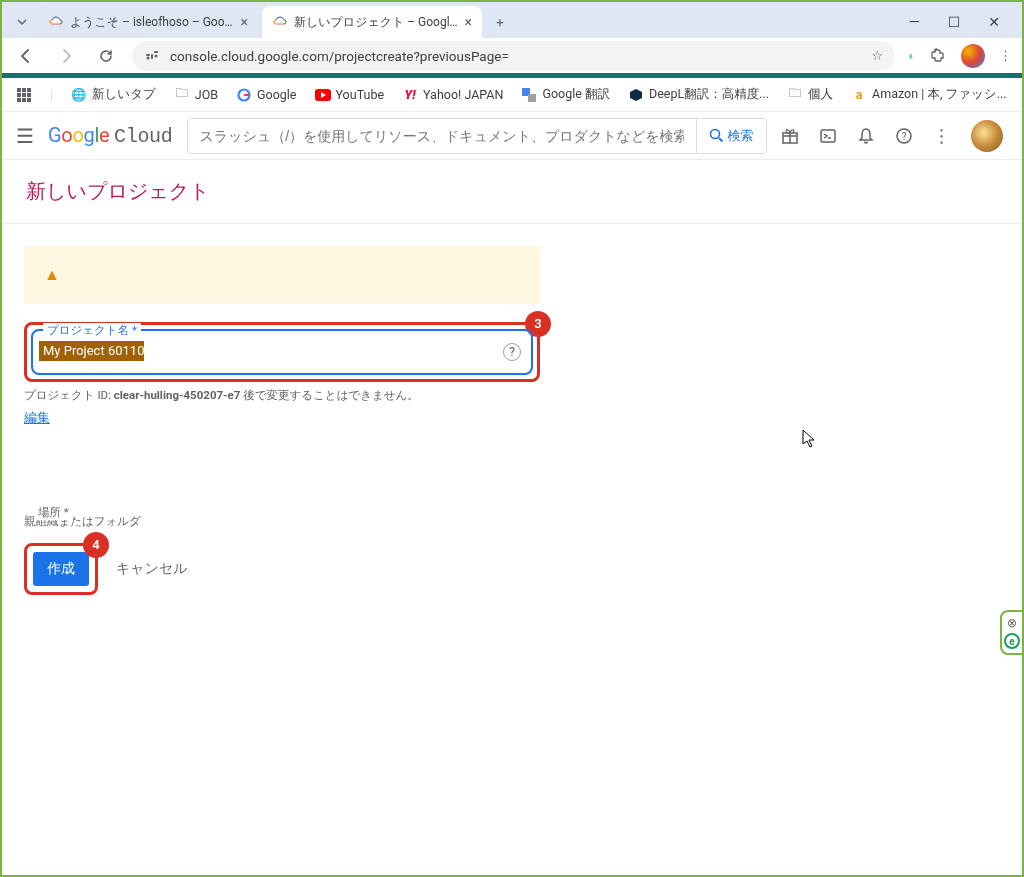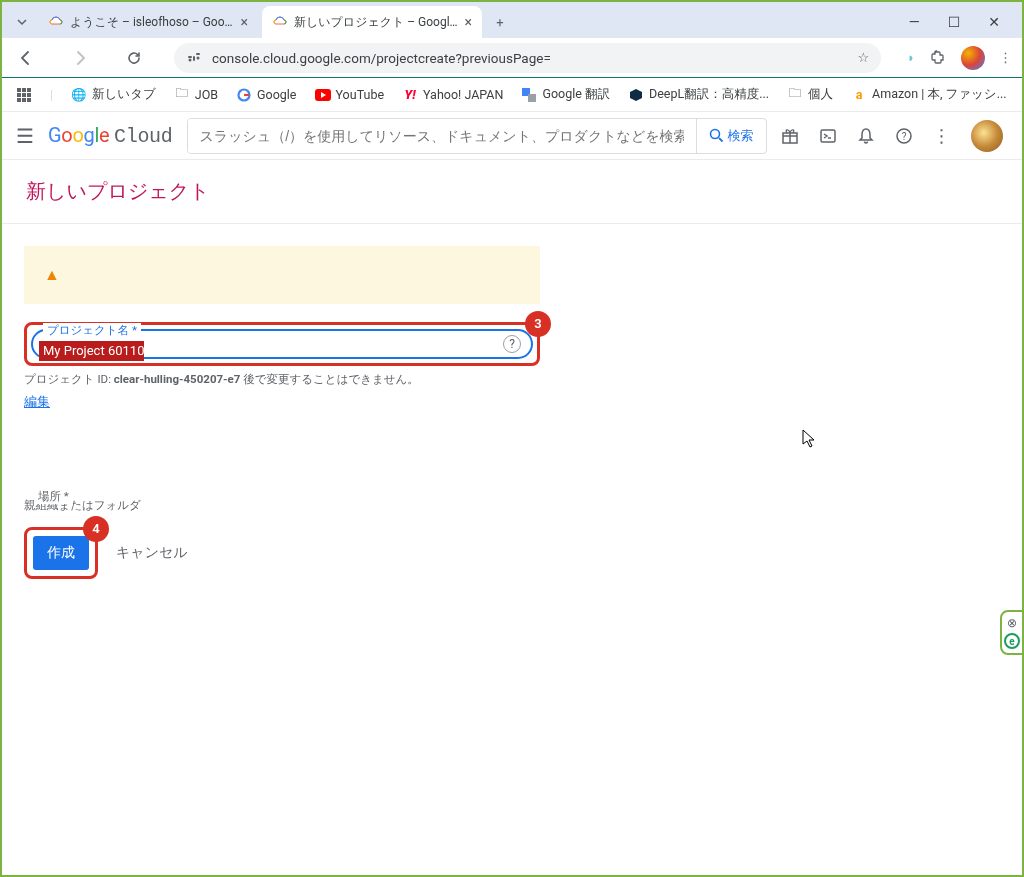--- a/index.html
+++ b/index.html
@@ -25,21 +25,21 @@
     background: #dee7f3;
   }
   .tab.active { background: #fff; }
   .tab .favicon { width: 16px; height: 16px; flex:none; }
   .tab .ttext { white-space: nowrap; overflow: hidden; text-overflow: ellipsis; flex:1;}
   .tab .tclose { color:#5f6368; font-size:14px; flex:none;}
   .newtab { width:28px;height:28px;display:flex;align-items:center;justify-content:center;color:#5f6368;}
   .winctrl { margin-left:auto; display:flex; gap:28px; padding-right:14px; color:#3c4043;}
   .winctrl span { font-size:14px; }
   
-  .addrbar { background:#fff; height:40px; display:flex; align-items:center; padding:0 10px; gap:26px; border-bottom:1px solid #0f766e;}
+  .addrbar { background:#fff; height:40px; display:flex; align-items:center; padding:0 10px; gap:12px; border-bottom:5px solid #0f766e;}
   .navbtn { width:28px;height:28px;display:flex;align-items:center;justify-content:center;color:#5f6368;border-radius:50%; }
   .urlbox { flex:1; height:30px; background:#f1f3f4; border-radius:15px; display:flex; align-items:center; padding:0 12px; color:#3c4043; gap:10px;}
   .urlbox .star { margin-left:auto; color:#5f6368;}
   .ext { display:flex; gap:14px; align-items:center; color:#5f6368;}
   .avatar-sm { width:24px;height:24px;border-radius:50%; background: radial-gradient(circle at 30% 30%, #f4b400, #db4437, #4285f4);}
   
   .bookmarks { background:#fff; height:34px; display:flex; align-items:center; padding:0 14px; gap:18px; border-bottom:1px solid #e8eaed; font-size:12.5px; color:#3c4043;}
   .bookmarks .bm { display:flex; align-items:center; gap:5px; white-space:nowrap;}
   .bookmarks .grid-apps{font-size:16px;color:#5f6368;}
   .bookmarks .sep { color:#dadce0; }
@@ -62,24 +62,24 @@
   .page-title { font-size:20px; padding:18px 24px; border-bottom:1px solid #e8eaed; color:#be185d;}
   .content { padding:22px; max-width:560px;}
   
   .warnbox { background:#fef7e0; padding:16px 20px; display:flex; gap:16px; font-size:13.5px; line-height:1.6; color:#3c4043;}
   .warnbox .wicon { color:#ea8600; font-size:16px;}
   .warnbox a { color:#3c4043; text-decoration:underline;}
   .warnbox .mq { margin-top:14px; display:inline-block;}
   .ext-icon{font-size:11px;}
   
   .field-group { position:relative; margin-top:18px; border:3px solid #d93025; border-radius:8px; padding:4px;}
-  .field-outer { position:relative; border:2px solid #1a73e8; border-radius:16px; height:30px;}
+  .field-outer { position:relative; border:2px solid #1a73e8; border-radius:8px; height:46px;}
   .field-label { position:absolute; top:-8px; left:10px; background:#fff; padding:0 4px; font-size:11.5px; color:#1a73e8;}
   .field-label .req{color:#1a73e8;}
-  .field-input-wrap { background:#b91c1c; color:#fff; height:20px; line-height:20px; margin:10px 38px 0 6px; padding-left:4px; display:inline-block; font-size:13px;}
+  .field-input-wrap { background:#a16207; color:#fff; height:20px; line-height:20px; margin:10px 38px 0 6px; padding-left:4px; display:inline-block; font-size:13px;}
   .field-help { position:absolute; right:10px; top:50%; transform:translateY(-50%); color:#5f6368; font-size:15px; border:1.5px solid #9aa0a6; border-radius:50%; width:18px; height:18px; display:flex; align-items:center; justify-content:center; font-size:12px;}
   .annot-badge { position:absolute; top:-14px; right:-14px; width:26px;height:26px; background:#d93025; color:#fff; border-radius:50%; display:flex; align-items:center; justify-content:center; font-size:13px; font-weight:600;}
   
   .hint { font-size:11.5px; color:#5f6368; margin-top:6px;}
   .edit-link { font-size:13px; color:#1a73e8; margin-top:6px; display:inline-block;}
   
   .loc-group { margin-top:28px;}
   .loc-label { font-size:11.5px; color:#5f6368; position:relative; top:14px; left:10px; background:#fff; display:inline-block; padding:0 4px;margin-top:36px;}
   .loc-input { border:1px solid #dadce0; border-radius:4px; height:40px; display:flex; align-items:center; padding:0 12px; gap:10px;}
   .loc-input .org-icon{color:#5f6368;}

